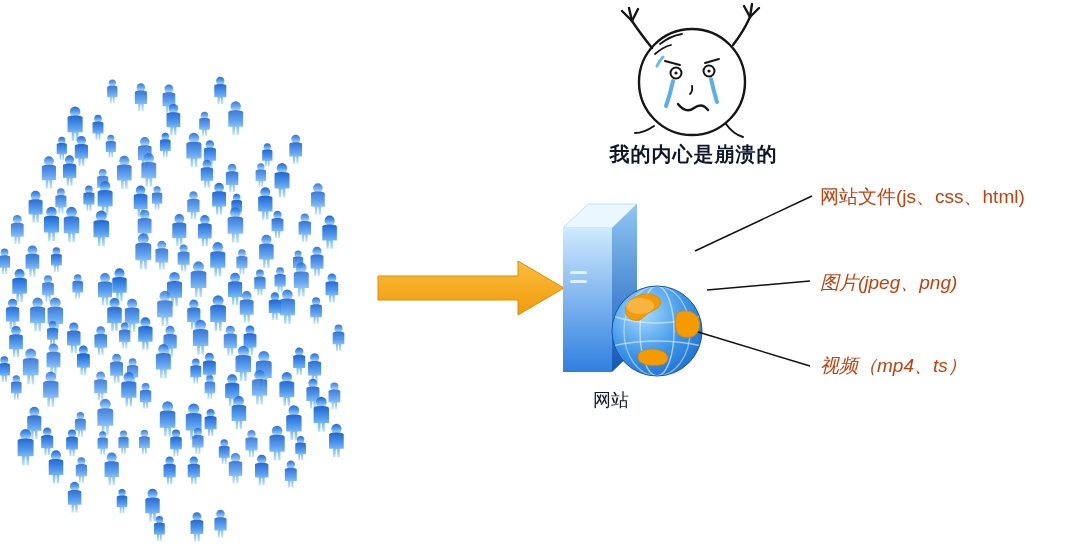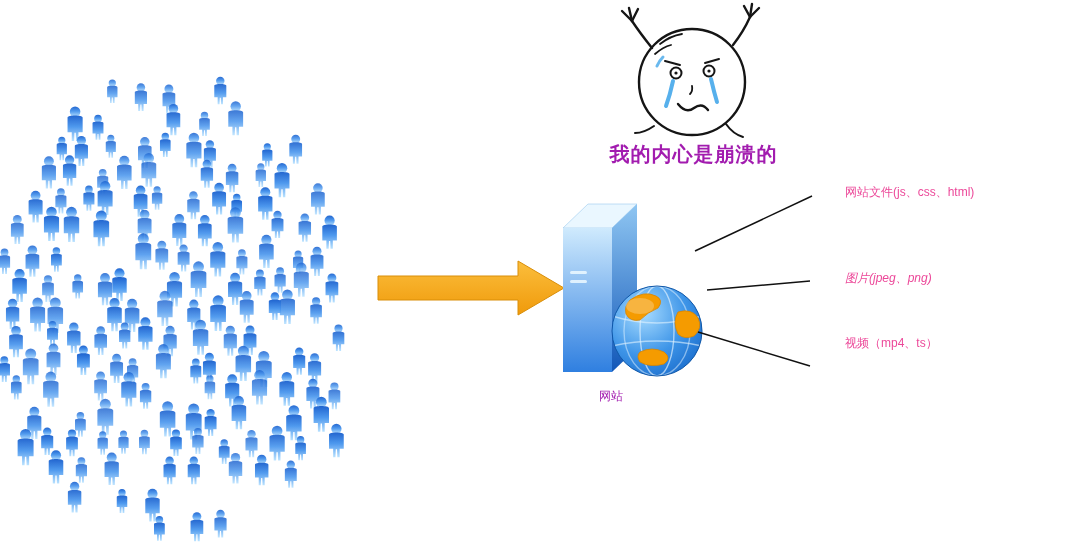--- a/index.html
+++ b/index.html
@@ -16,49 +16,48 @@
     background: #ffffff;
   }
   .art {
     position: absolute;
     left: 0; top: 0;
     width: 1080px;
     height: 547px;
   }
   .caption {
     position: absolute;
-    color: #a21caf;
+    color: #0f172a;
   }
   .meme-caption {
     left: 601px;
     top: 141px;
     width: 185px;
     text-align: center;
     font-size: 20px;
     font-weight: bold;
     letter-spacing: 1px;
   }
   .server-label {
     left: 556px;
     top: 388px;
     width: 110px;
     text-align: center;
-    font-size: 12px;
+    font-size: 18px;
   }
   .callout-label {
     position: absolute;
     left: 820px;
-    font-size: 12px;
-    color: #ec4899;
+    font-size: 19px;
+    color: #c2410c;
     white-space: nowrap;
-    margin-left: 25px;
   }
   .callout-1 { top: 184px; }
   .callout-2 { top: 270px; font-style: italic; }
-  .callout-3 { top: 335px; }
+  .callout-3 { top: 353px; font-style: italic; }
 </style>
 </head>
 <body>
 
 <div class="canvas">
 
   <svg class="art" viewBox="0 0 1080 547" xmlns="http://www.w3.org/2000/svg" xmlns:xlink="http://www.w3.org/1999/xlink">
     <defs>
       <linearGradient id="pg" x1="0" y1="0" x2="0" y2="1">
         <stop offset="0" stop-color="#1E63CF"></stop>

